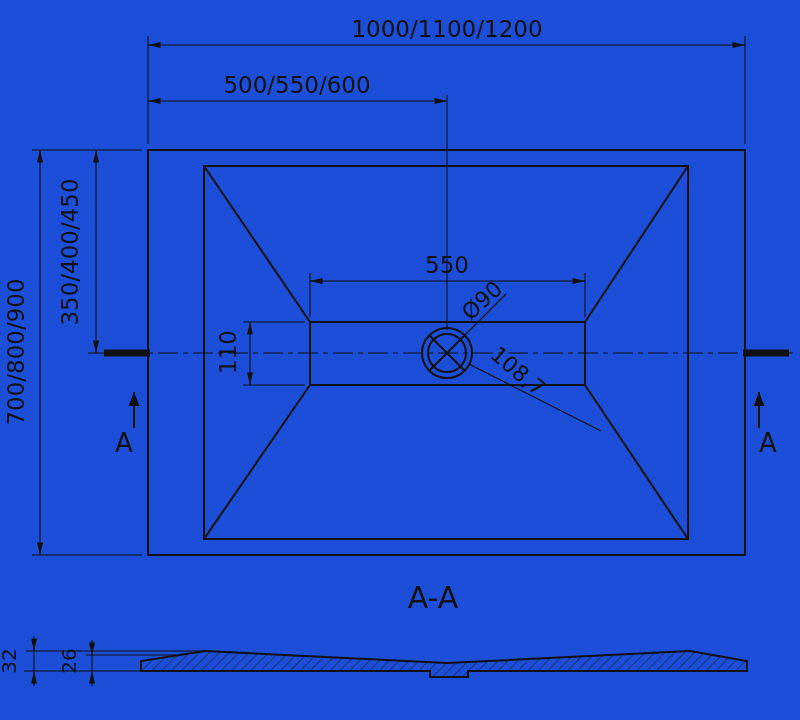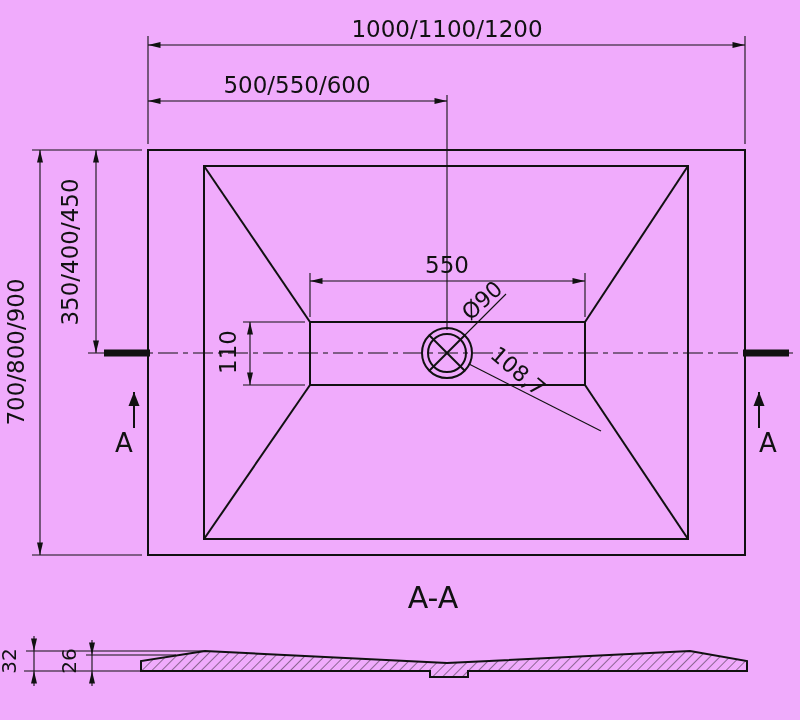--- a/index.html
+++ b/index.html
@@ -1,17 +1,17 @@
 <!DOCTYPE html>
 <html><head>
 <meta charset="utf-8">
 <style>
   html,body{margin:0;padding:0;background:#ffffff;}
   body{width:800px;height:720px;overflow:hidden;}
-  .canvas{position:relative;width:800px;height:720px;background:#f0abfc;}
+  .canvas{position:relative;width:800px;height:720px;background:#1d4ed8;}
   svg{display:block;}
   .geo{stroke:#111111;fill:none;stroke-width:2;stroke-linecap:butt;stroke-linejoin:miter;}
   .dim{stroke:#111111;stroke-width:1.1;fill:none;}
   .cl{stroke:#111111;stroke-width:1.2;fill:none;stroke-dasharray:20 5 5 5;}
   .thick{stroke:#111111;stroke-width:7;fill:none;}
   .arrline{stroke:#111111;stroke-width:2;fill:none;}
   text{font-family:"DejaVu Sans","Liberation Sans",sans-serif;fill:#111111;stroke:none;}
   .t{font-size:23px;}
   .tl{font-size:22px;}
   .ts{font-size:20px;}

